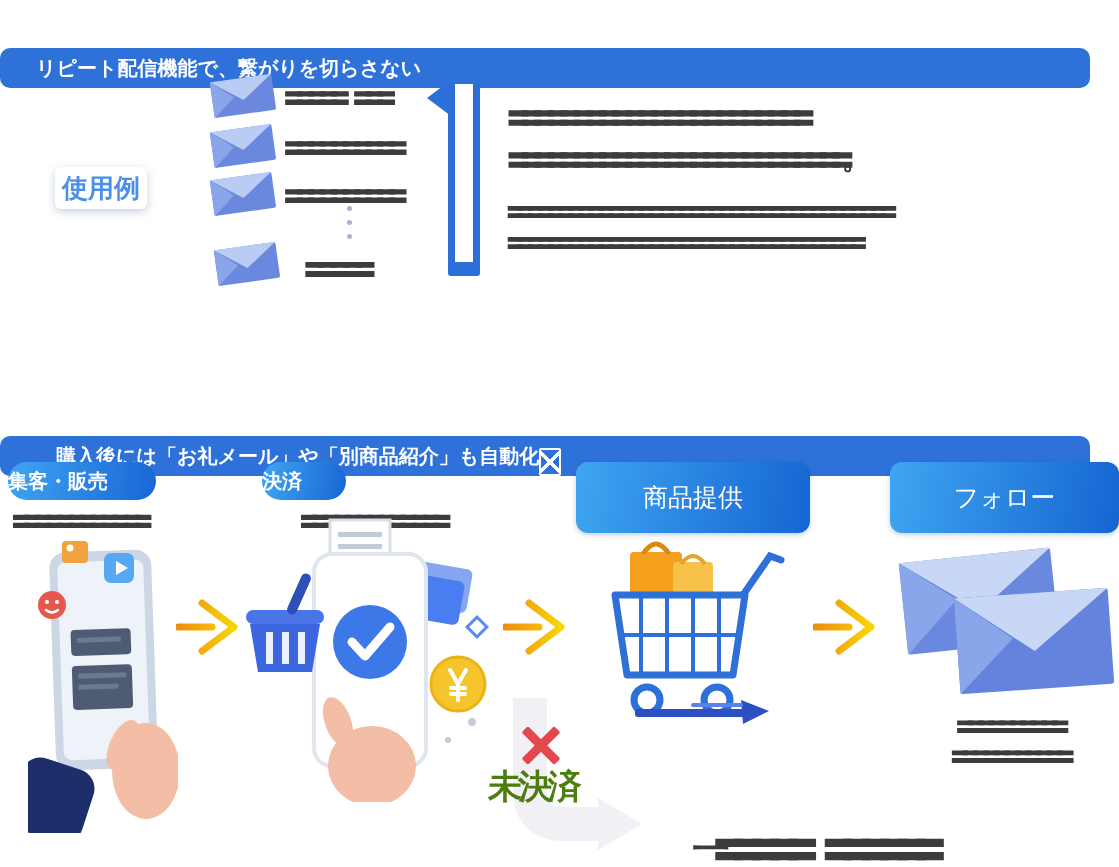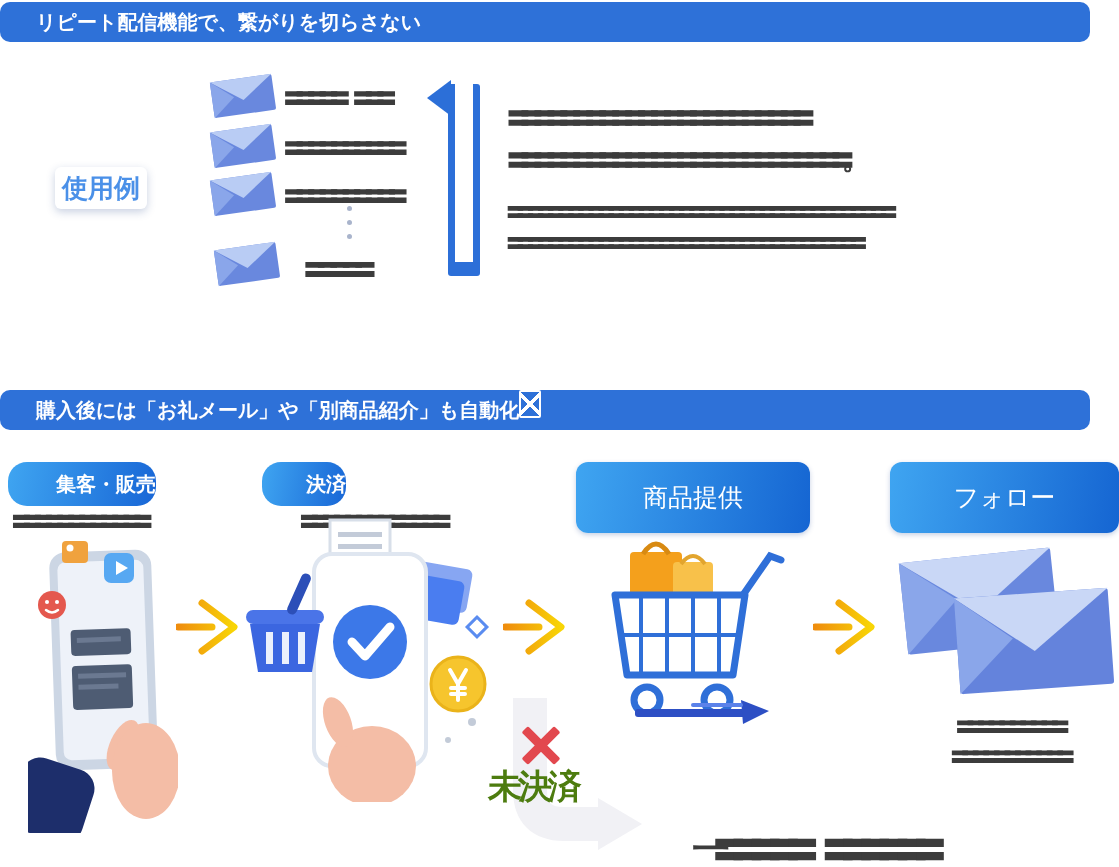--- a/index.html
+++ b/index.html
@@ -2,40 +2,40 @@
 <html><head>
 <meta charset="utf-8">
 <style>
   html,body{margin:0;padding:0;}
   body{width:1119px;height:867px;position:relative;overflow:hidden;background:#ffffff;
        font-family:"Liberation Sans","DejaVu Sans",sans-serif;color:#3c3c3c;}
   .abs{position:absolute;}
   
   .banner{left:0;width:1090px;height:40px;background:#2e71d8;border-radius:10px;
           color:#ffffff;font-weight:bold;font-size:20px;line-height:40px;padding-left:36px;
-          box-sizing:border-box;white-space:nowrap;}
+          box-sizing:border-box;white-space:nowrap;margin-top:46px;}
   #banner1{top:2px;}
-  #banner2{top:390px;display:flex;align-items:flex-start;padding-left:36px;}
+  #banner2{top:390px;display:flex;align-items:flex-end;padding-left:56px;}
   .tofu-box{display:inline-block;width:18px;height:24px;border:2px solid #ffffff;border-radius:2px;
     background:
       linear-gradient(45deg,transparent 44%,#ffffff 44%,#ffffff 56%,transparent 56%),
       linear-gradient(-45deg,transparent 44%,#ffffff 44%,#ffffff 56%,transparent 56%);}
   
   .usage-card{left:55px;top:167px;width:92px;height:42px;background:#ffffff;border-radius:6px;
       box-shadow:0 3px 8px rgba(40,70,140,.25);color:#4a90e8;font-size:26px;font-weight:bold;
       display:flex;align-items:center;justify-content:center;}
   
   .garbled{letter-spacing:-0.52em;color:#3c3c3c;white-space:nowrap;}
   .semi-garbled{letter-spacing:-0.12em;color:#4d7c0f;white-space:nowrap;}
   .sched-label{font-size:24px;font-weight:bold;}
   .desc-bold{font-size:27px;font-weight:bold;}
   .desc-small{font-size:21px;font-weight:bold;}
   
-  .pill{height:44px;border-radius:19px;background:linear-gradient(100deg,#3fa5f1,#1866d6);
-        color:#fff;font-weight:bold;font-size:20px;display:flex;align-items:center;justify-content:flex-end;font-family:Liberation Serif, serif;}
+  .pill{height:38px;border-radius:19px;background:linear-gradient(100deg,#3fa5f1,#1866d6);
+        color:#fff;font-weight:bold;font-size:20px;display:flex;align-items:center;justify-content:flex-start;font-family:Liberation Serif, serif;}
   .bigbadge{height:71px;border-radius:12px;background:linear-gradient(100deg,#3fa5f1,#1565d2);
         color:#fff;font-weight:normal;font-size:25px;display:flex;align-items:center;justify-content:center;
         box-shadow:0 2px 5px rgba(30,70,150,.25);}
   .step-caption{font-size:23px;font-weight:bold;}
   .dotcol{display:flex;flex-direction:column;gap:9px;}
   .dot{width:5px;height:5px;border-radius:50%;background:#a9b4cc;}
   
   .cross{width:46px;height:46px;}
   .cross span{position:absolute;left:0;top:19px;width:46px;height:9px;border-radius:2px;background:#e2484e;}
   .cross span:first-child{transform:rotate(45deg);}

